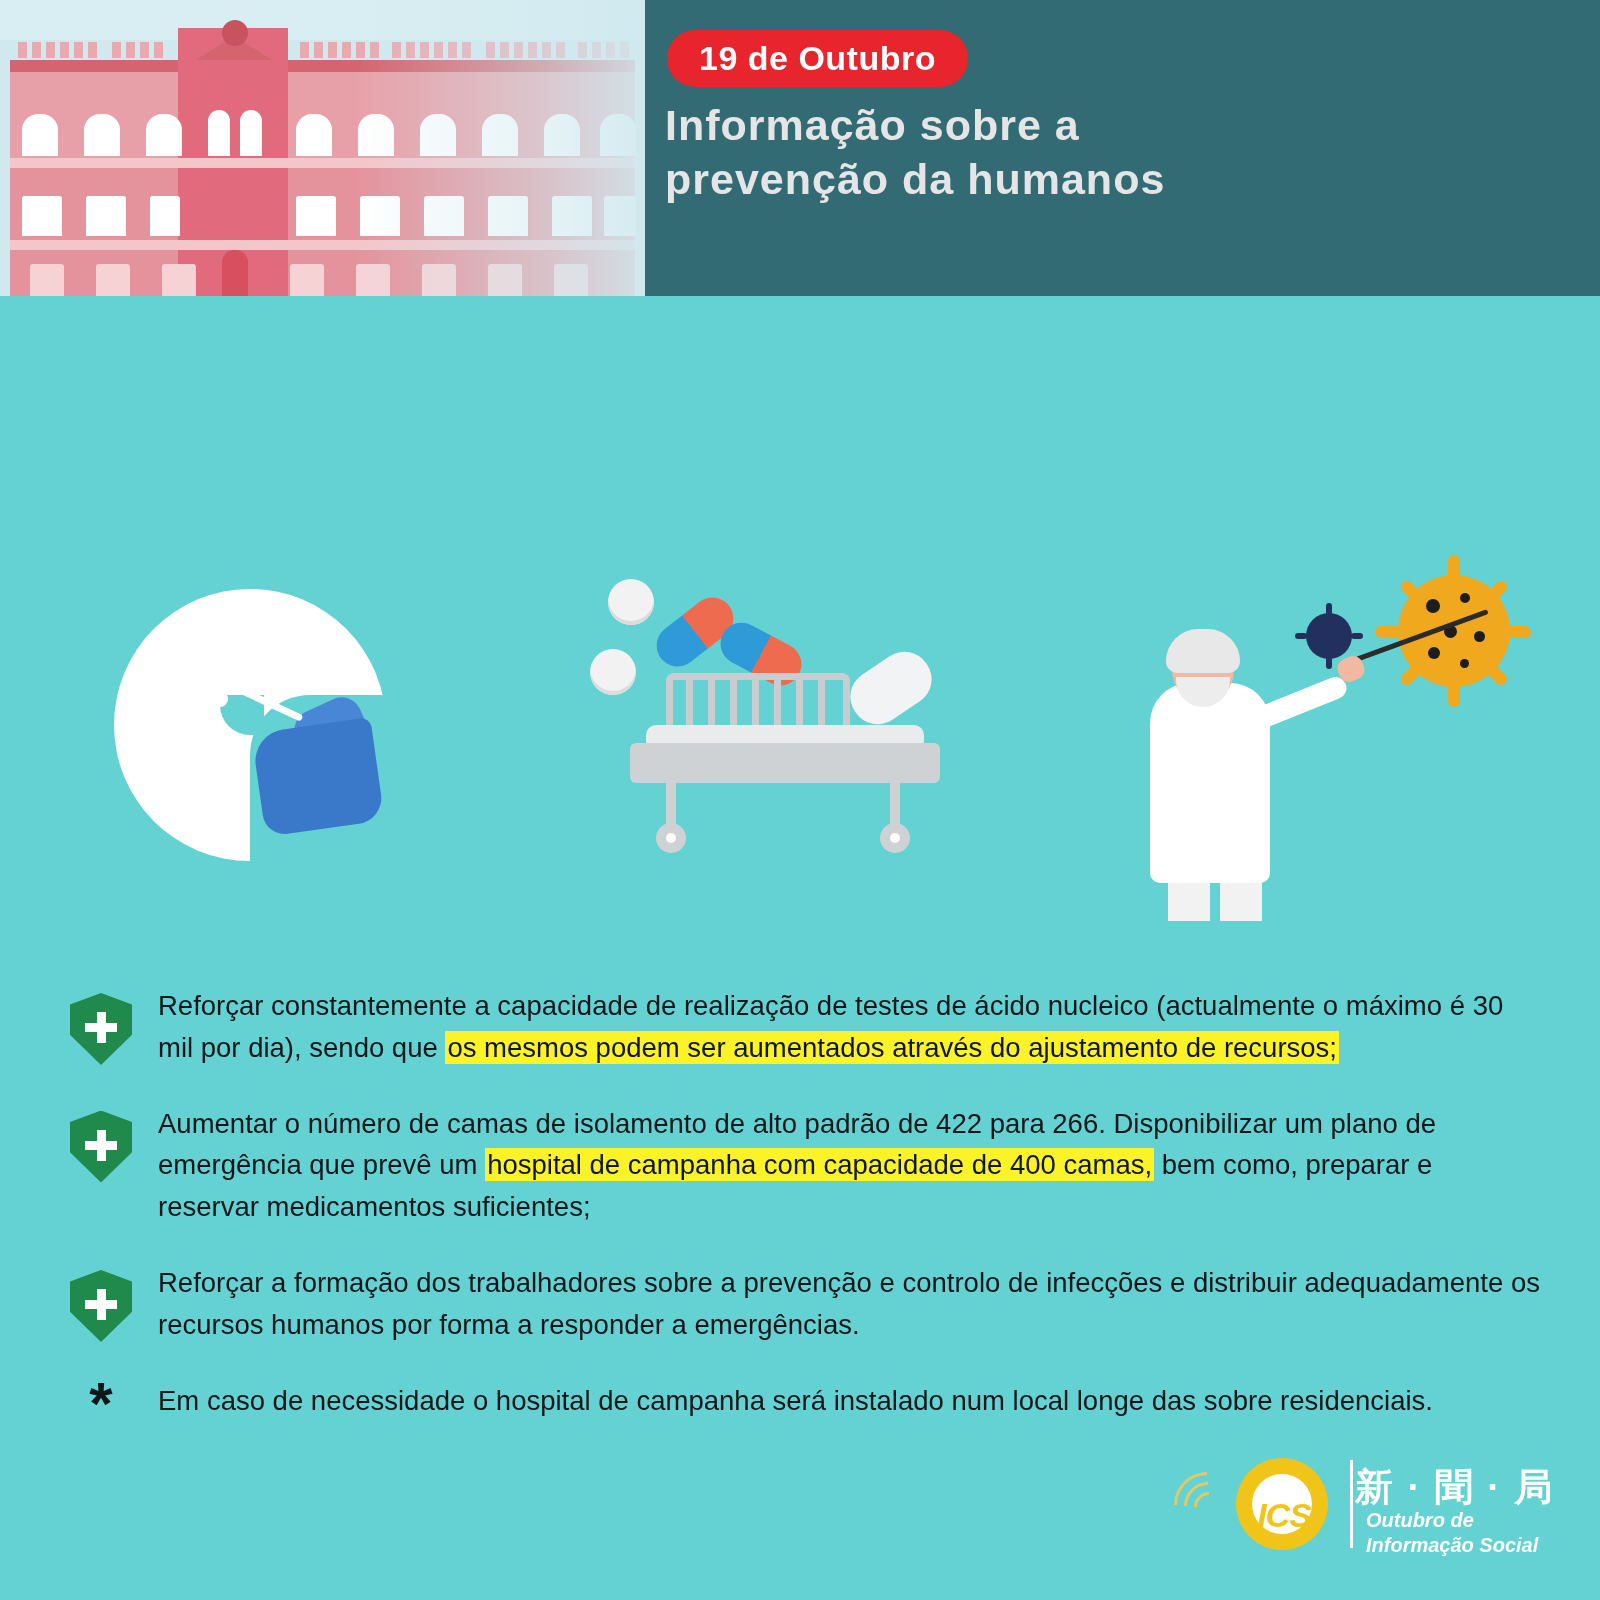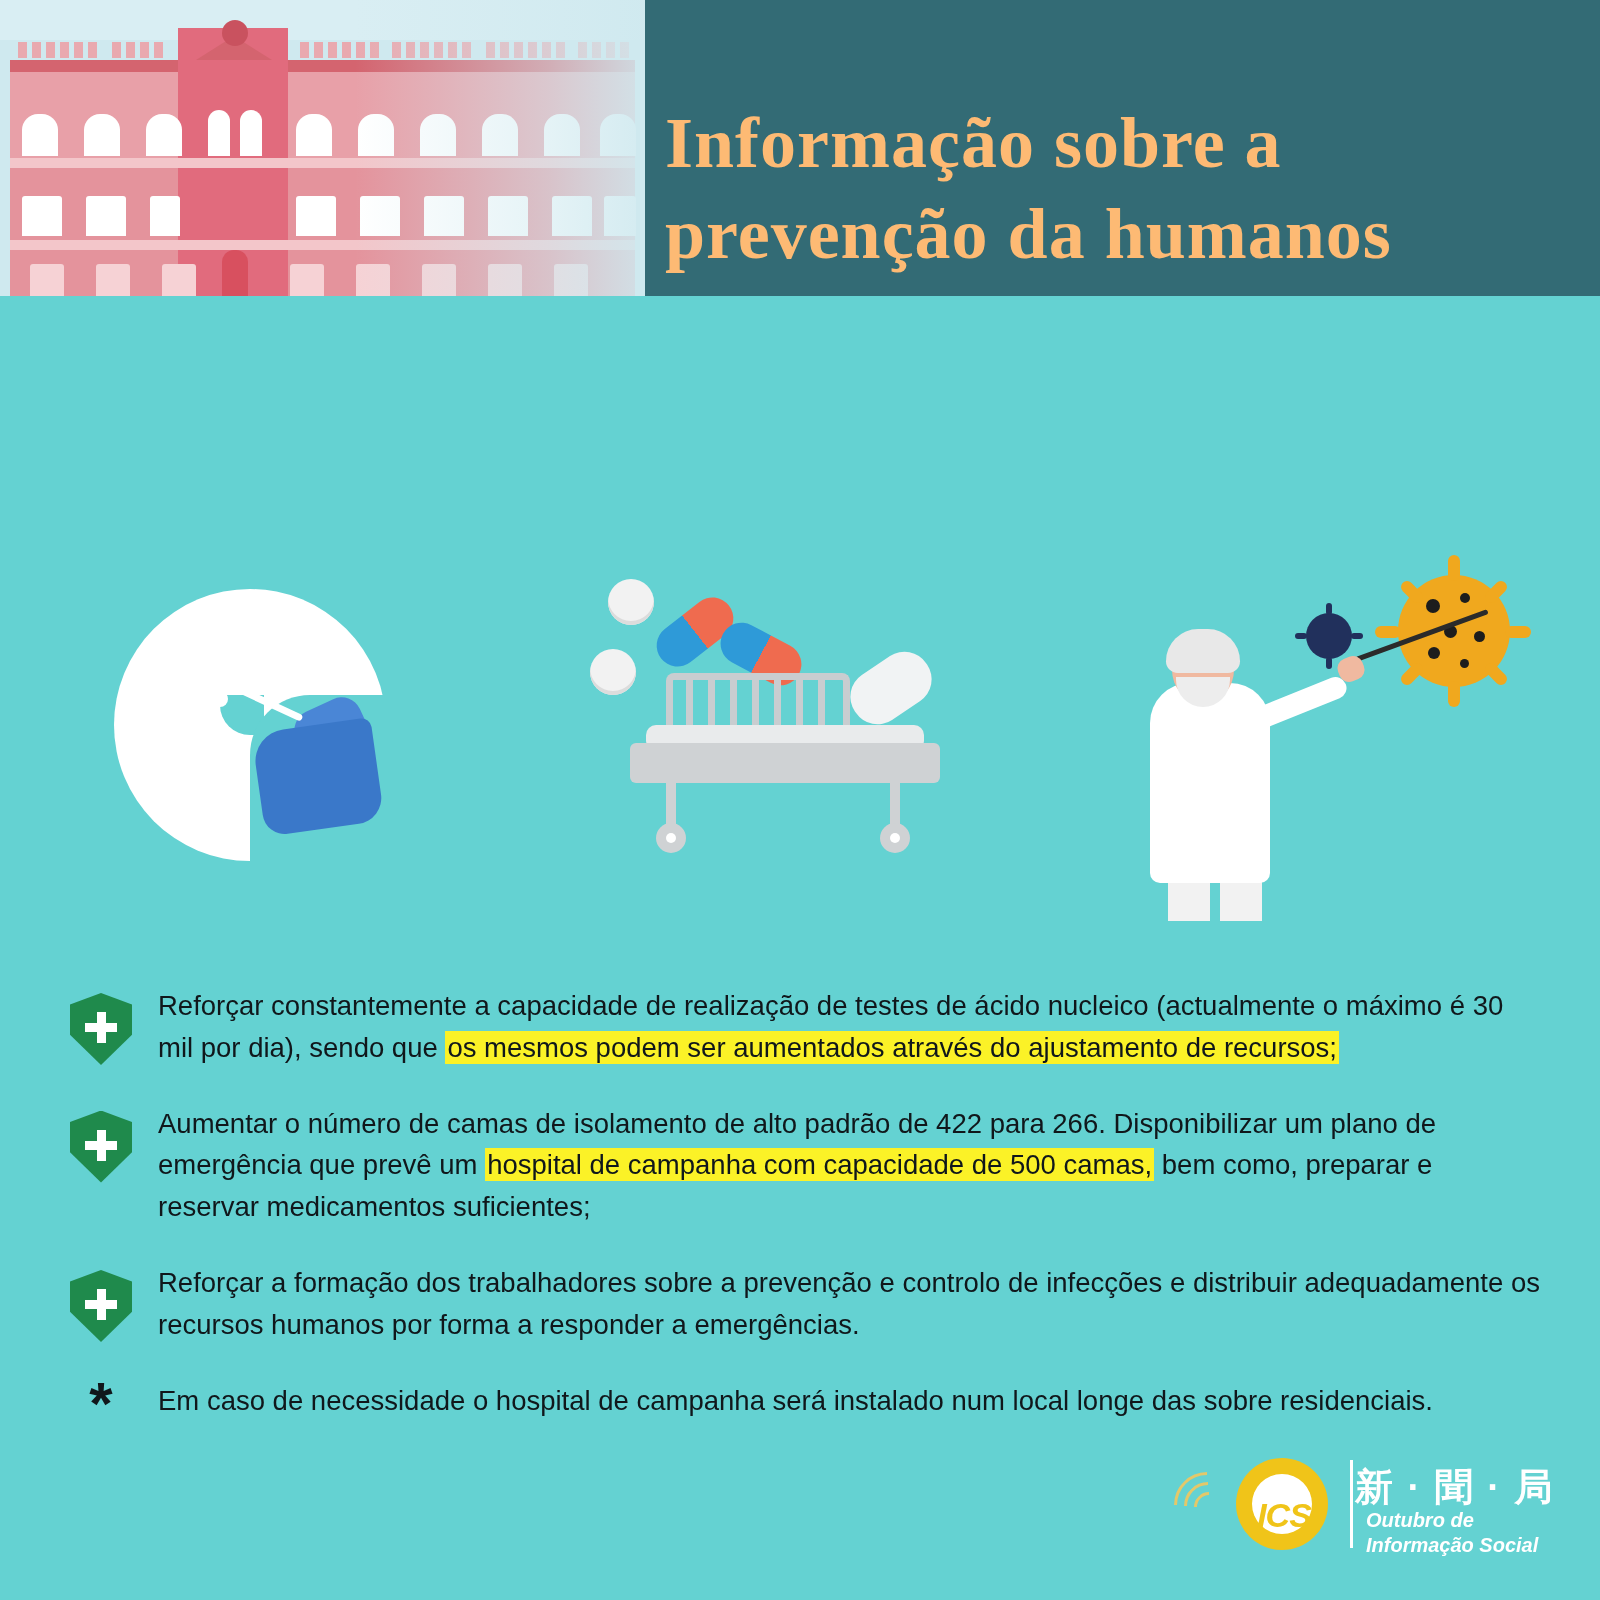--- a/index.html
+++ b/index.html
@@ -141,26 +141,25 @@
     font-weight: bold;
     padding: 9px 32px;
     border-radius: 28px;
     letter-spacing: 0.5px;
     white-space: nowrap;
   }
   .header-title {
     position: absolute;
     left: 20px; top: 98px;
     width: 920px;
-    color: #fdba74;
-    font-size: 72px;
+    color: #e5e5e5;
+    font-size: 43px;
     font-weight: bold;
     line-height: 1.26;
     letter-spacing: 1px;
-    font-family: Liberation Serif, serif;
   }
 
   
   .intro {
     position: absolute;
     left: 88px; top: 358px;
     width: 1420px;
     color: #12181c;
     font-size: 43px;
     font-weight: bold;
@@ -584,20 +583,21 @@
         <div class="win" style="left:290px; top:246px; width:34px; height:32px; background:#f6d2d5;"></div>
         <div class="win" style="left:356px; top:246px; width:34px; height:32px; background:#f6d2d5;"></div>
         <div class="win" style="left:422px; top:246px; width:34px; height:32px; background:#f6d2d5;"></div>
         <div class="win" style="left:488px; top:246px; width:34px; height:32px; background:#f6d2d5;"></div>
         <div class="win" style="left:554px; top:246px; width:34px; height:32px; background:#f6d2d5;"></div>
       </div>
       <div class="bld-fade"></div>
     </div>
 
     <div class="header-right">
+      <div class="date-pill">19 de Outubro</div>
       <div class="header-title">
         <div>Informação sobre a</div>
         <div>prevenção da humanos</div>
       </div>
     </div>
   </div>
 
 
   <div class="illus">
 
@@ -688,21 +688,21 @@
     </div>
 
     <div class="bullet-row">
       <div class="shield">
         <span class="sh-dark"></span>
           <span class="sh"></span>
         <span class="plus-h"></span>
           <span class="plus-v"></span>
       </div>
       <div class="bullet-text">
-        <span>Aumentar o número de camas de isolamento de alto padrão de 422 para 266. Disponibilizar um plano de emergência que prevê um </span><span class="hl">hospital de campanha com capacidade de 500 camas,</span><span> bem como, preparar e reservar medicamentos suficientes;</span>
+        <span>Aumentar o número de camas de isolamento de alto padrão de 422 para 266. Disponibilizar um plano de emergência que prevê um </span><span class="hl">hospital de campanha com capacidade de 400 camas,</span><span> bem como, preparar e reservar medicamentos suficientes;</span>
       </div>
     </div>
 
     <div class="bullet-row">
       <div class="shield">
         <span class="sh-dark"></span>
           <span class="sh"></span>
         <span class="plus-h"></span>
           <span class="plus-v"></span>
       </div>

